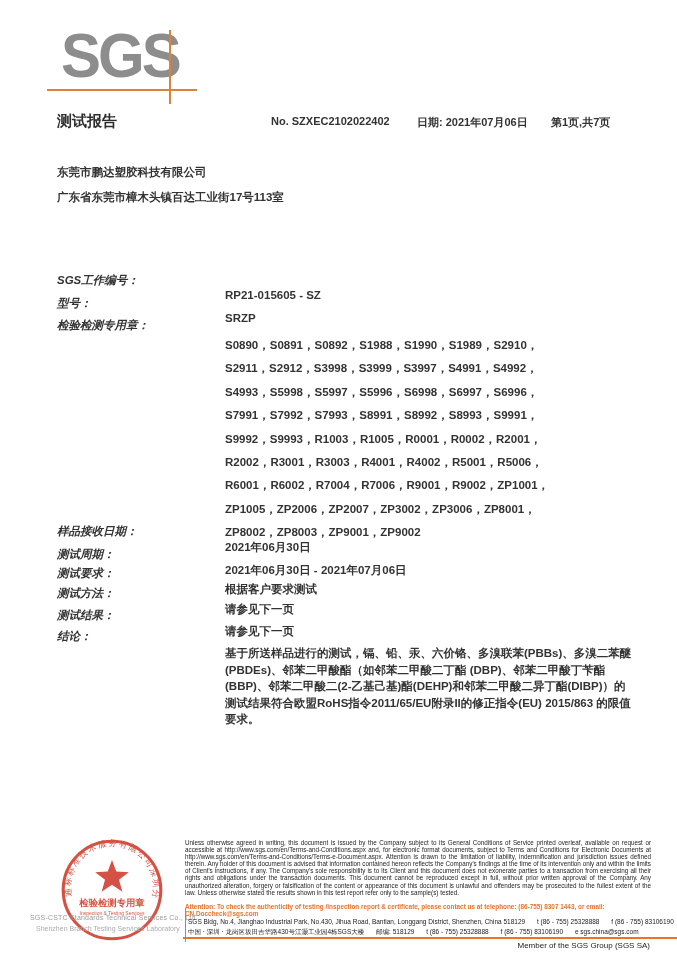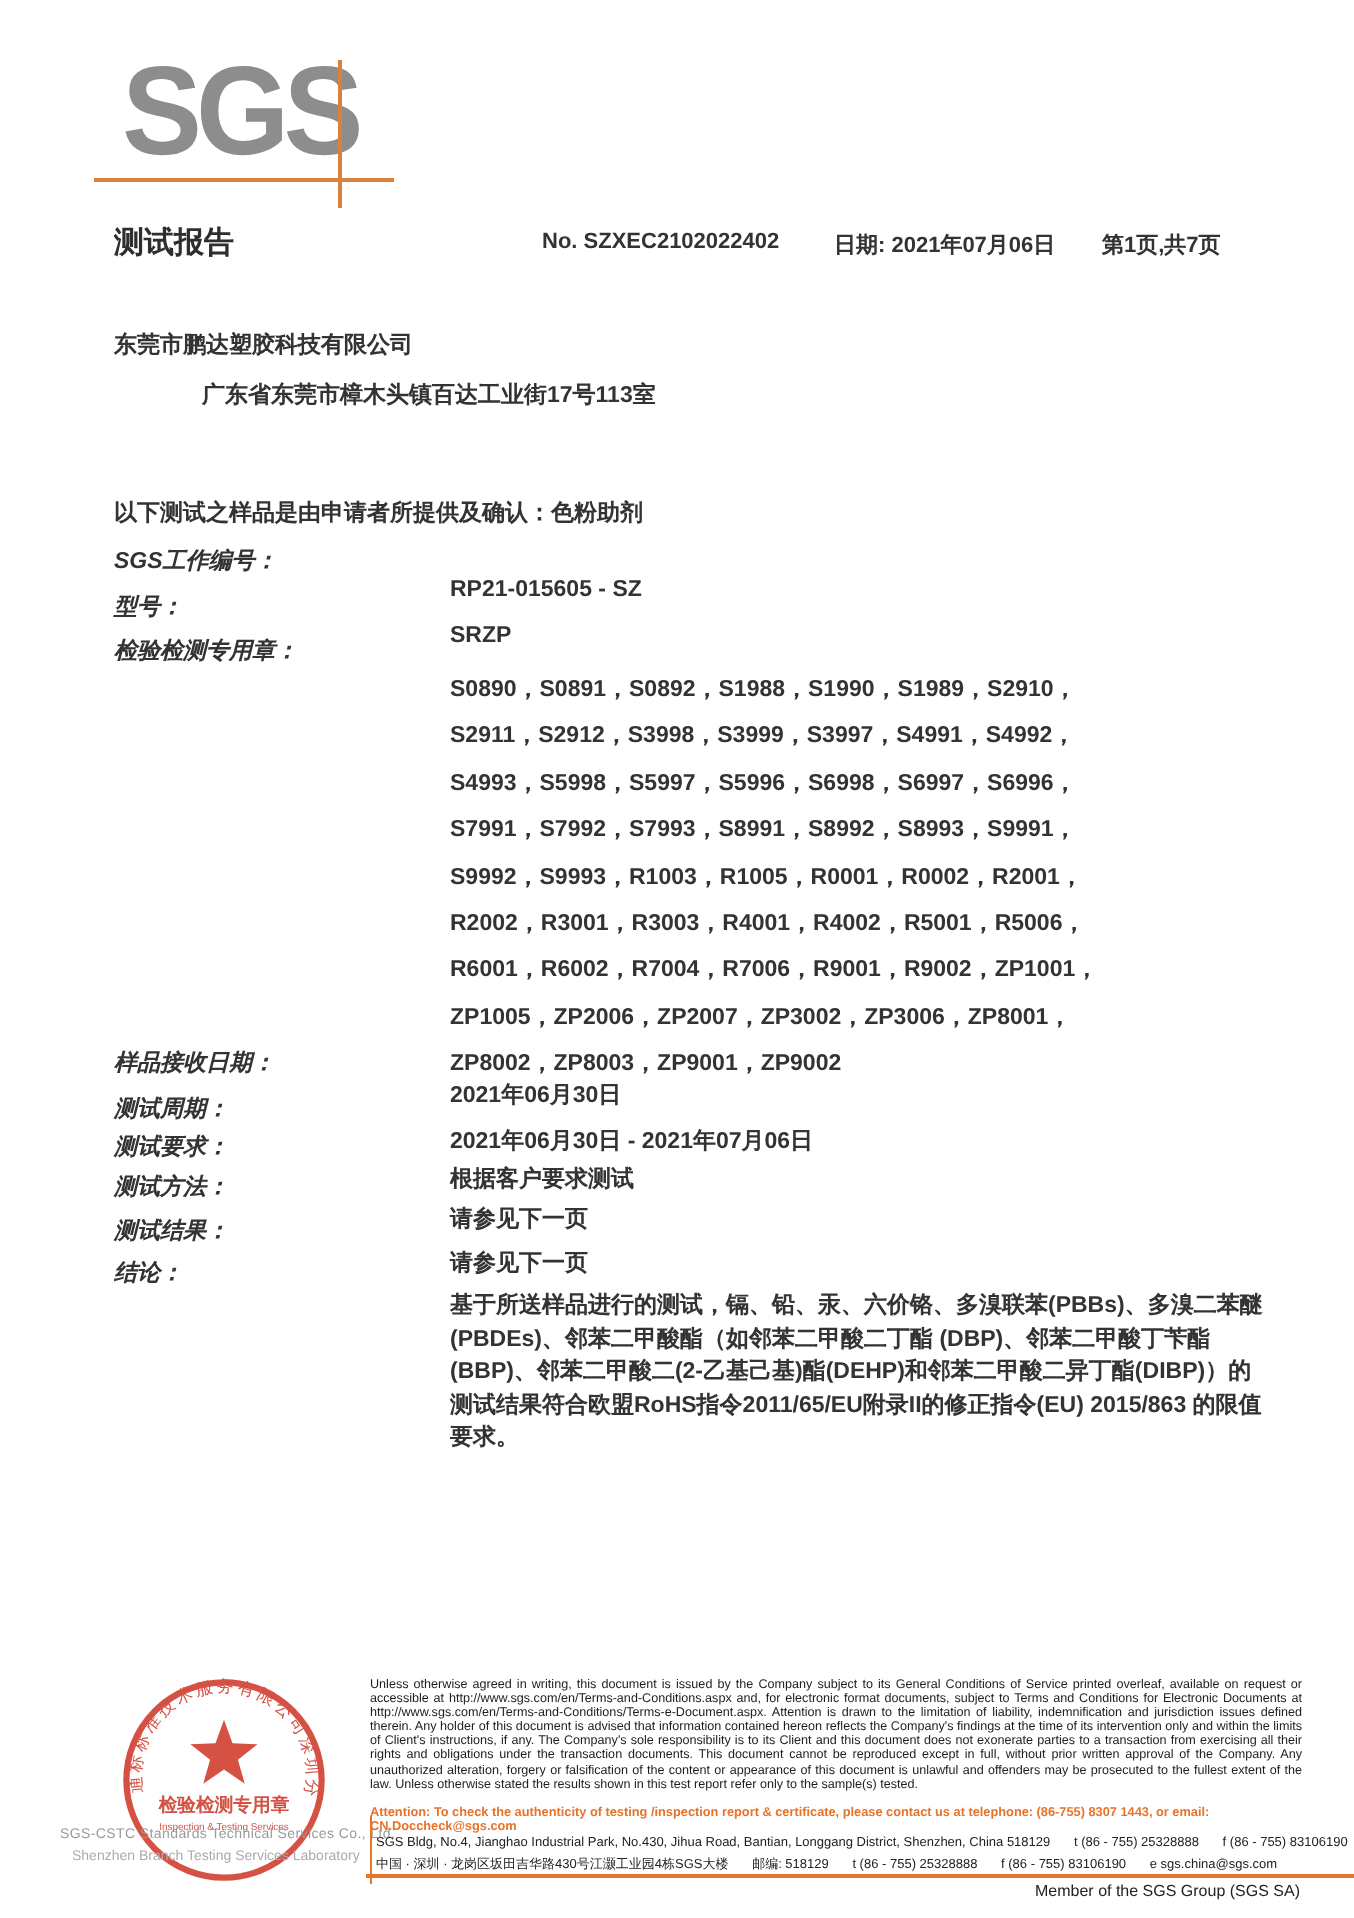--- a/index.html
+++ b/index.html
@@ -12,21 +12,21 @@
   .crosshair-v-top{position:absolute;left:169px;top:30px;width:2px;height:74px;background:#d9813d;}
 
   
   .doc-title{position:absolute;left:57px;top:112px;font-size:15px;font-weight:bold;color:#2e2e2e;}
   .report-no{position:absolute;left:228px;top:115px;font-size:11px;color:#333;font-weight:600;margin-left:43px;}
   .report-date{position:absolute;left:417px;top:115px;font-size:11px;color:#333;font-weight:600;}
   .report-pages{position:absolute;left:551px;top:115px;font-size:11px;color:#333;font-weight:600;}
 
   
   .company-name{position:absolute;left:57px;top:165px;font-size:11.5px;color:#333;font-weight:600;}
-  .company-address{position:absolute;left:57px;top:190px;font-size:11.5px;color:#333;font-weight:600;margin-left:44px;}
+  .company-address{position:absolute;left:57px;top:190px;font-size:11.5px;color:#333;font-weight:600;}
 
   .intro-line{position:absolute;left:57px;top:249px;font-size:11.5px;color:#333;font-weight:600;}
 
   
   .frow{position:absolute;left:57px;width:580px;font-size:11.5px;color:#333;font-weight:600;}
   .frow .lbl{position:absolute;left:0;top:0;font-style:italic;}
   .frow .val{position:absolute;left:168px;top:0;margin-top:16px;}
   .ref-lines div{line-height:23.4px;}
   .conclusion-text{width:412px;line-height:16.5px;}
 
@@ -56,21 +56,20 @@
   <div class="crosshair-v-top"></div>
 
   <div class="doc-title">测试报告</div>
   <div class="report-no">No. SZXEC2102022402</div>
   <div class="report-date">日期: 2021年07月06日</div>
   <div class="report-pages">第1页,共7页</div>
 
   <div class="company-name">东莞市鹏达塑胶科技有限公司</div>
   <div class="company-address">广东省东莞市樟木头镇百达工业街17号113室</div>
 
-  <div class="intro-line">以下测试之样品是由申请者所提供及确认：色粉助剂</div>
 
   <div class="frow" style="top:273px;">
     <span class="lbl">SGS工作编号：</span>
     <span class="val">RP21-015605 - SZ</span>
   </div>
 
   <div class="frow" style="top:296px;">
     <span class="lbl">型号：</span>
     <span class="val">SRZP</span>
   </div>

